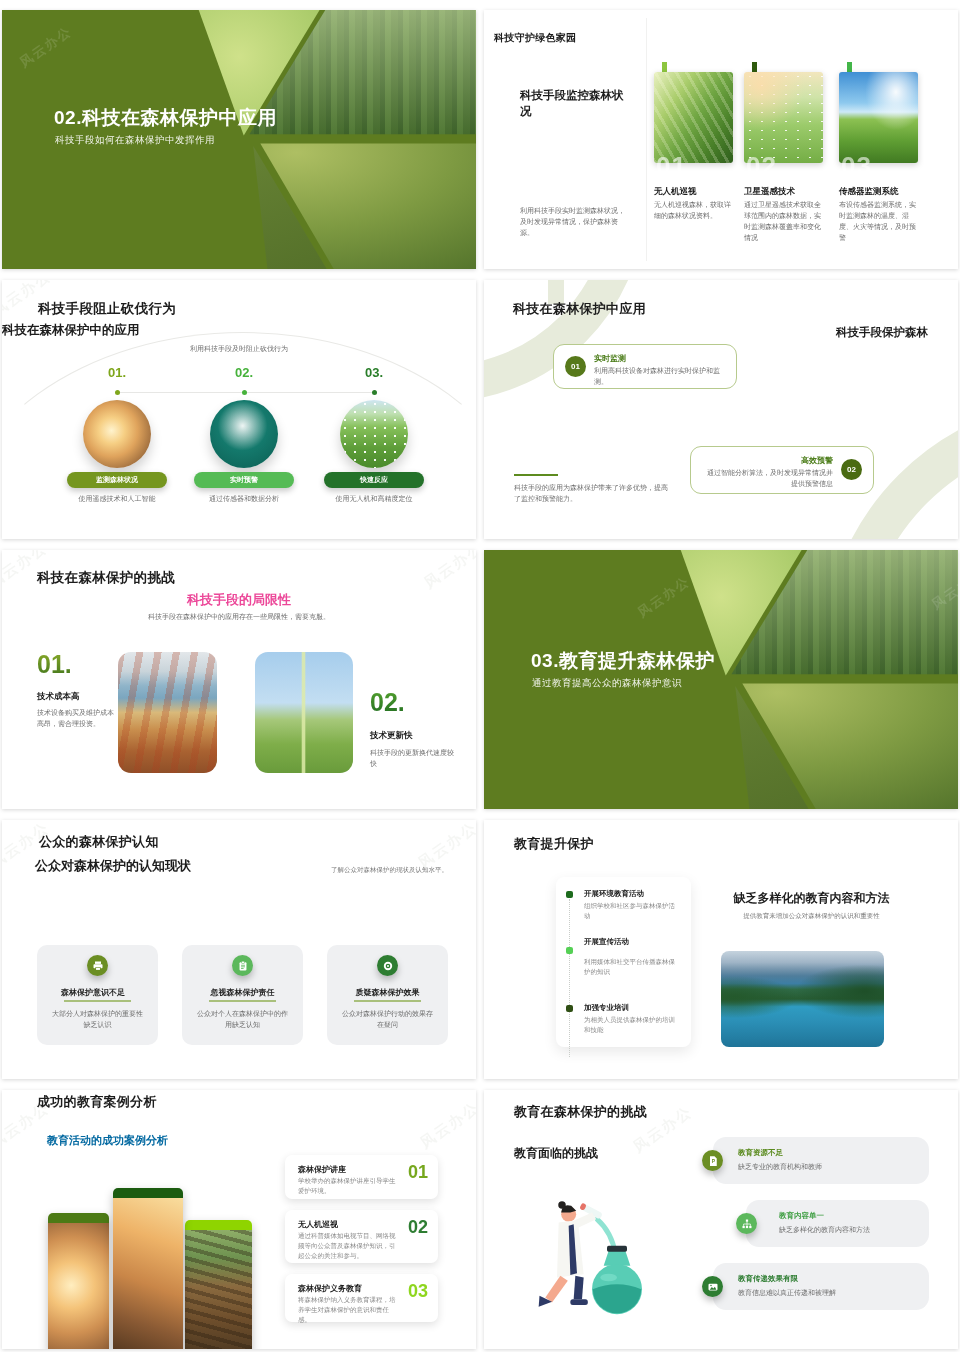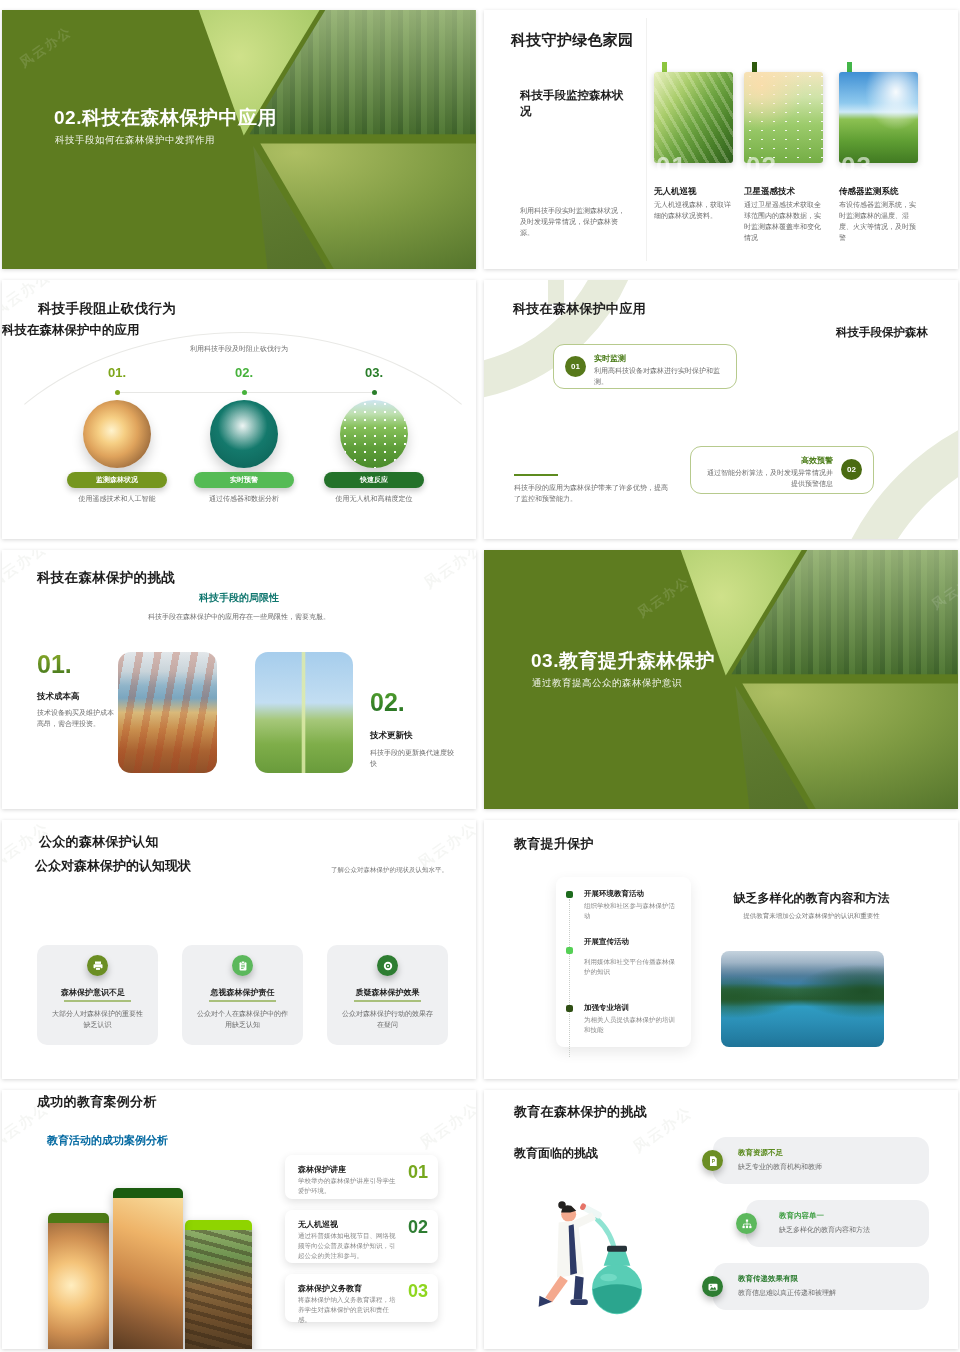--- a/index.html
+++ b/index.html
@@ -98,21 +98,21 @@
     <div class="tri-b"></div>
     <div class="tri-c"></div>
     <div class="tri-d"></div>
   </div>
   <div class="wm wm-w" style="left:14px;top:28px">风云办公</div>
   <div class="ab cov-title" style="left:52px;top:95px">02.科技在森林保护中应用</div>
   <div class="ab cov-sub" style="left:53px;top:124px">科技手段如何在森林保护中发挥作用</div>
 </div>
 
 <div class="sl" style="left:484px;top:10px">
-  <div class="ab hd" style="left:27px;top:21px;font-size:15px">科技守护绿色家园</div>
+  <div class="ab hd" style="left:10px;top:21px;font-size:10px">科技守护绿色家园</div>
   <div class="ab" style="left:36px;top:78px;width:112px;font-size:11.5px;font-weight:bold;color:#1d1d1d;line-height:1.35">科技手段监控森林状况</div>
   <div class="ab t7" style="left:36px;top:196px;width:110px">利用科技手段实时监测森林状况，及时发现异常情况，保护森林资源。</div>
   <div class="ab" style="left:162px;top:8px;width:1px;height:243px;background:#f1f1f0"></div>
 
   <div class="ab" style="left:170px;top:62px;width:79px;height:91px">
     <div class="ab" style="left:8px;top:-10px;width:5px;height:20px;background:#8dc63f"></div>
     <div class="ph ph-terrace" style="position:absolute;inset:0;border-radius:3px;box-shadow:0 2px 6px rgba(0,0,0,.18)"></div>
     <div class="s2num" style="left:2px;bottom:-16px">01</div>
   </div>
   <div class="ab" style="left:170px;top:176px;font-size:8.5px;font-weight:bold;color:#1d1d1d">无人机巡视</div>
@@ -185,21 +185,21 @@
   </div>
 
   <div class="ab" style="left:30px;top:194px;width:44px;height:2px;background:#5d8b1f"></div>
   <div class="ab t7" style="left:30px;top:203px;width:155px">科技手段的应用为森林保护带来了许多优势，提高了监控和预警能力。</div>
 </div>
 
 <div class="sl" style="left:2px;top:550px">
   <div class="wm wm-g" style="left:-18px;top:6px">风云办公</div>
   <div class="wm wm-g" style="right:-12px;top:6px">风云办公</div>
   <div class="ab hd" style="left:35px;top:19px;font-size:13.5px">科技在森林保护的挑战</div>
-  <div class="ab" style="left:0;top:41px;width:474px;text-align:center;font-size:10px;font-weight:bold;color:#0f766e">科技手段的局限性</div>
+  <div class="ab" style="left:0;top:41px;width:474px;text-align:center;font-size:13px;font-weight:bold;color:#ec4899">科技手段的局限性</div>
   <div class="ab t7" style="left:0;top:62px;width:474px;text-align:center">科技手段在森林保护中的应用存在一些局限性，需要克服。</div>
 
   <div class="ab gradnum" style="left:35px;top:100px">01.</div>
   <div class="ab" style="left:35px;top:141px;font-size:8.5px;font-weight:bold;color:#1d1d1d">技术成本高</div>
   <div class="ab t7" style="left:35px;top:158px;width:82px">技术设备购买及维护成本高昂，需合理投资。</div>
 
   <div class="ab ph ph-autumn" style="left:116px;top:102px;width:99px;height:121px;border-radius:13px"></div>
   <div class="ab ph ph-wheat" style="left:253px;top:102px;width:98px;height:121px;border-radius:13px"></div>
 
   <div class="ab gradnum gradnum2" style="left:368px;top:138px">02.</div>

